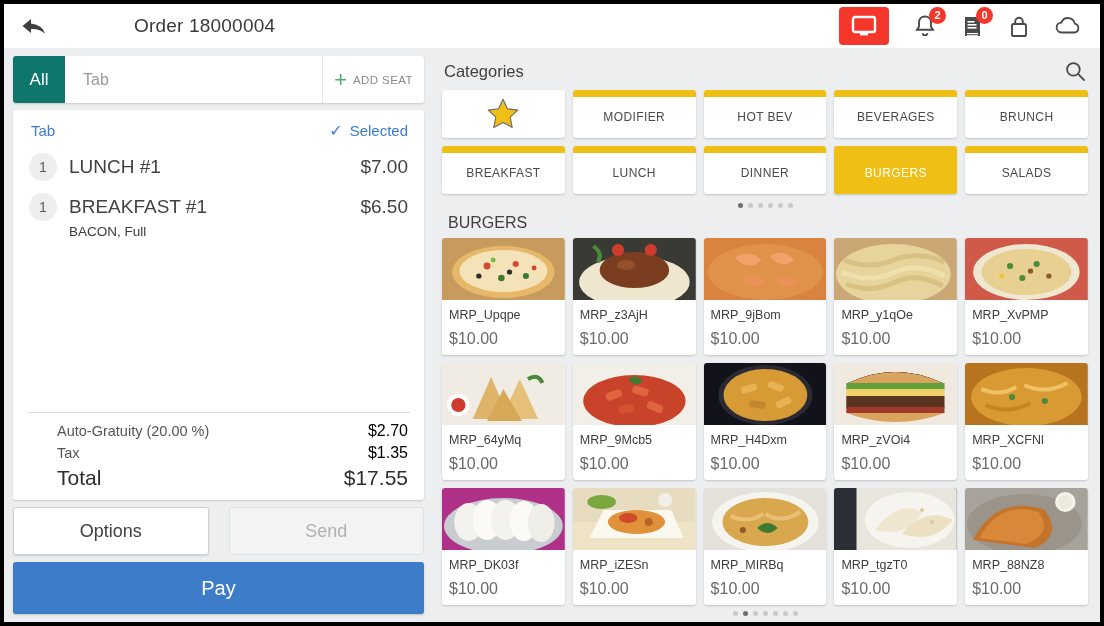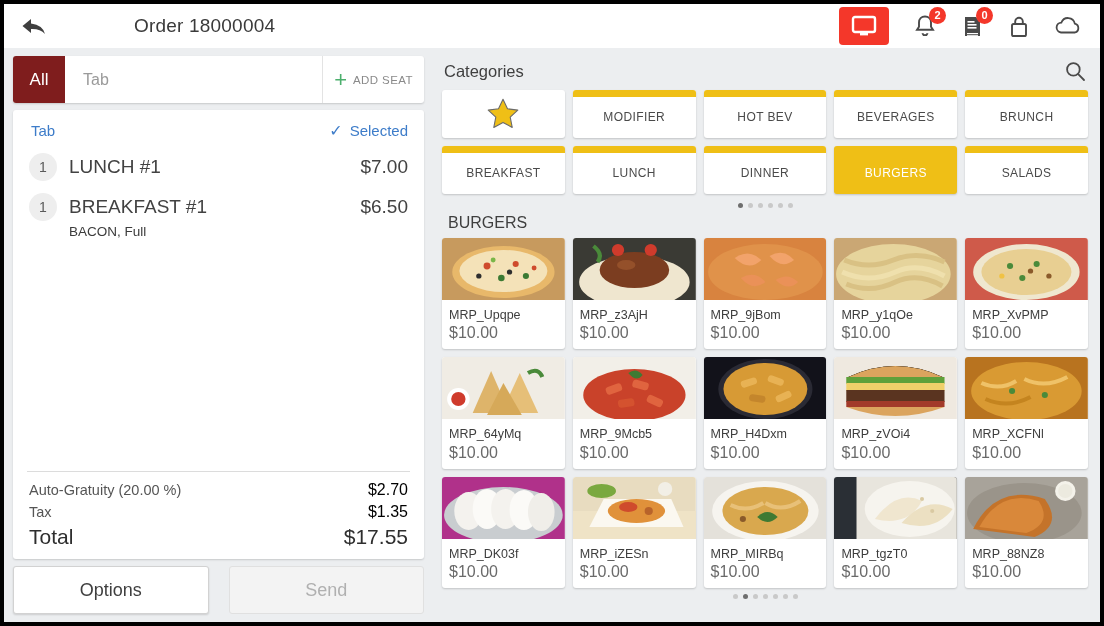--- a/index.html
+++ b/index.html
@@ -88,21 +88,21 @@
     height: 47px; min-height: 47px;
     background: #fff;
     border-radius: 3px;
     display: flex;
     align-items: stretch;
     box-shadow: 0 1px 2px rgba(0,0,0,.16);
     overflow: hidden;
   }
   .seat-all {
     width: 52px;
-    background: #7f1d1d;
+    background: #0f766e;
     color: #fff;
     display: flex; align-items: center; justify-content: center;
     font-size: 17px;
     cursor: pointer;
   }
   .seat-tab {
     flex: 1;
     display: flex; align-items: center;
     padding-left: 18px;
     font-size: 16px;
@@ -150,21 +150,21 @@
     font-size: 14px;
     display: flex; align-items: center; justify-content: center;
     margin-right: 12px;
   }
   .item-name { font-size: 19px; color: #424242; }
   .item-price { margin-left: auto; font-size: 19px; color: #424242; }
   .item-mods { font-size: 13.5px; color: #3c3c3c; padding-left: 40px; margin-top: 3px; }
 
   .totals { border-top: 1px solid #dcdcdc; margin: 0 14px; padding: 7px 2px 4px 2px; }
   .total-row { display: flex; align-items: baseline; padding: 2px 0; }
-  .t-label { font-size: 14.5px; color: #555; }
+  .t-label { font-size: 14.5px; color: #555; margin-left: 28px; }
   .t-val { margin-left: auto; font-size: 16px; color: #000000; }
   .total-row.grand .t-label { font-size: 21px; color: #2e2e2e; }
   .total-row.grand .t-val { font-size: 21px; color: #2e2e2e; }
 
   .btn-row { display: flex; gap: 20px; height: 48px; min-height: 48px; }
   .btn {
     flex: 1;
     border-radius: 3px;
     display: flex; align-items: center; justify-content: center;
     font-size: 18px;
@@ -181,21 +181,21 @@
     font-size: 20px;
     box-shadow: 0 1px 2px rgba(0,0,0,.2);
     cursor: pointer;
   }
 
   
   .catalog {
     flex: 1;
     display: flex;
     flex-direction: column;
-    padding: 8px 8px 21px 4px;
+    padding: 8px 8px 4px 4px;
     min-width: 0;
   }
 
   .cat-head { display: flex; align-items: center; padding: 4px 6px 8px 6px; }
   .cat-title { font-size: 16.5px; color: #3f3f3f; }
   .search-btn { margin-left: auto; cursor: pointer; display: flex; align-items: center; }
 
   .cat-grid {
     display: grid;
     grid-template-columns: repeat(5, 1fr);
@@ -371,20 +371,21 @@
             <span class="t-val">$17.55</span>
           </div>
         </div>
       </div>
 
       <div class="btn-row">
         <div class="btn btn-options">Options</div>
         <div class="btn btn-send">Send</div>
       </div>
 
+      <div class="btn-pay">Pay</div>
     </div>
 
     <div class="catalog">
 
       <div class="cat-head">
         <span class="cat-title">Categories</span>
         <span class="search-btn">
           <svg width="22" height="22" viewBox="0 0 22 22">
             <circle cx="9.4" cy="9.4" r="6.3" fill="none" stroke="#4a4a4a" stroke-width="1.8"></circle>
             <path d="M14.2 14.2L20 20" stroke="#4a4a4a" stroke-width="1.8" stroke-linecap="round"></path>

